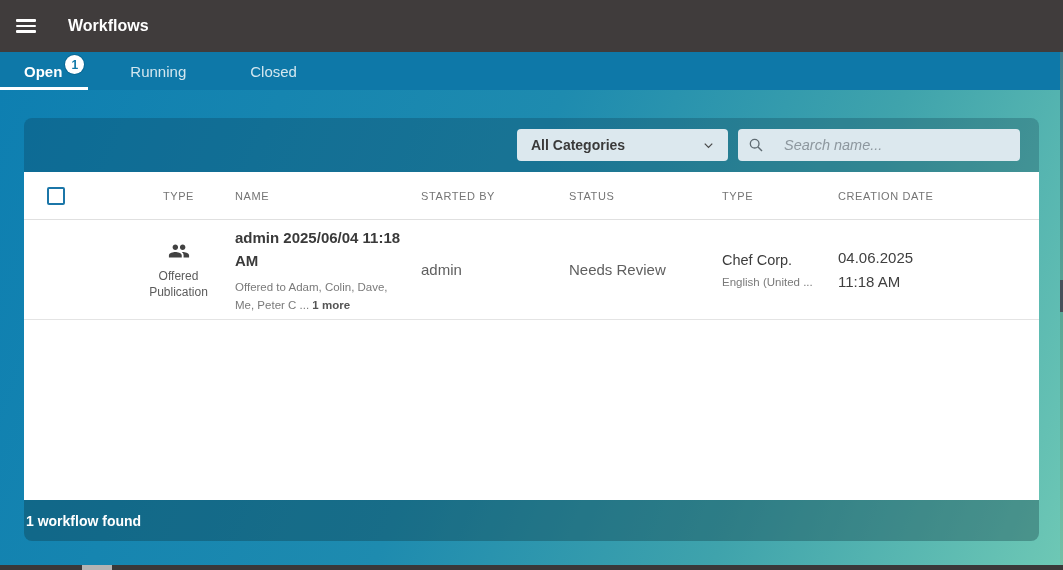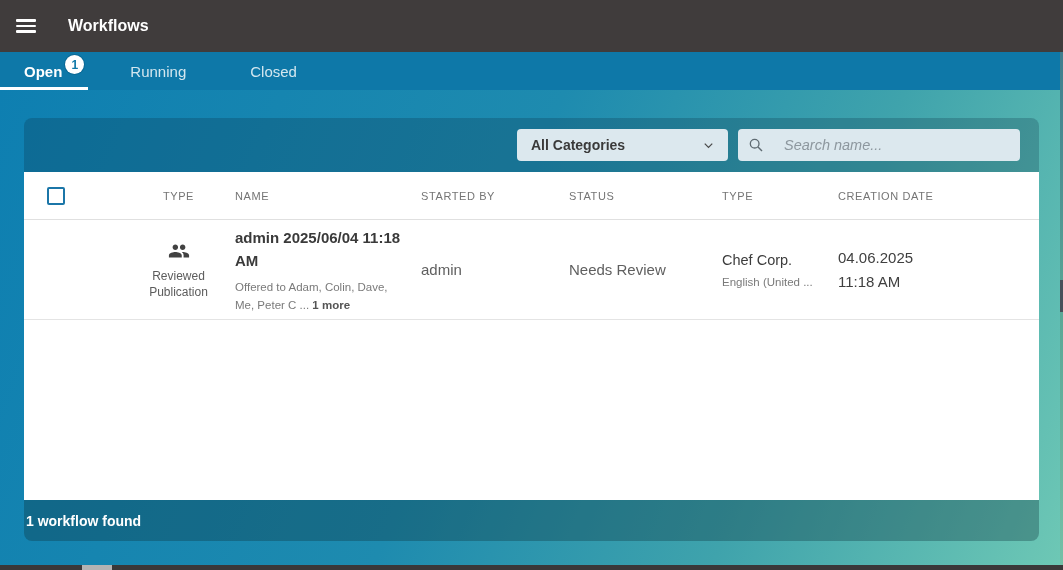--- a/index.html
+++ b/index.html
@@ -145,21 +145,21 @@
         <div class="th">TYPE</div>
         <div class="th">CREATION DATE</div>
       </div>
 
       <div class="grid-row trow">
         <div></div>
         <div class="cell-type">
           <svg class="type-icon" width="22" height="22" viewBox="0 0 24 24" fill="currentColor">
             <path d="M16 11c1.66 0 2.99-1.34 2.99-3S17.66 5 16 5c-1.66 0-3 1.34-3 3s1.34 3 3 3zm-8 0c1.66 0 2.99-1.34 2.99-3S9.66 5 8 5C6.34 5 5 6.34 5 8s1.34 3 3 3zm0 2c-2.33 0-7 1.17-7 3.5V19h14v-2.5c0-2.33-4.67-3.5-7-3.5zm8 0c-.29 0-.62.02-.97.05 1.16.84 1.97 1.97 1.97 3.45V19h6v-2.5c0-2.33-4.67-3.5-7-3.5z"></path>
           </svg>
-          <div class="type-label">Reviewed Publication</div>
+          <div class="type-label">Offered Publication</div>
         </div>
         <div class="cell-name">
           <div class="wf-name">admin 2025/06/04 11:18 AM</div>
           <div class="wf-sub">
             <span>Offered to Adam, Colin, Dave, Me, Peter C ...</span>
             <b>1 more</b>
           </div>
         </div>
         <div class="cell-plain">admin</div>
         <div class="cell-plain">Needs Review</div>

